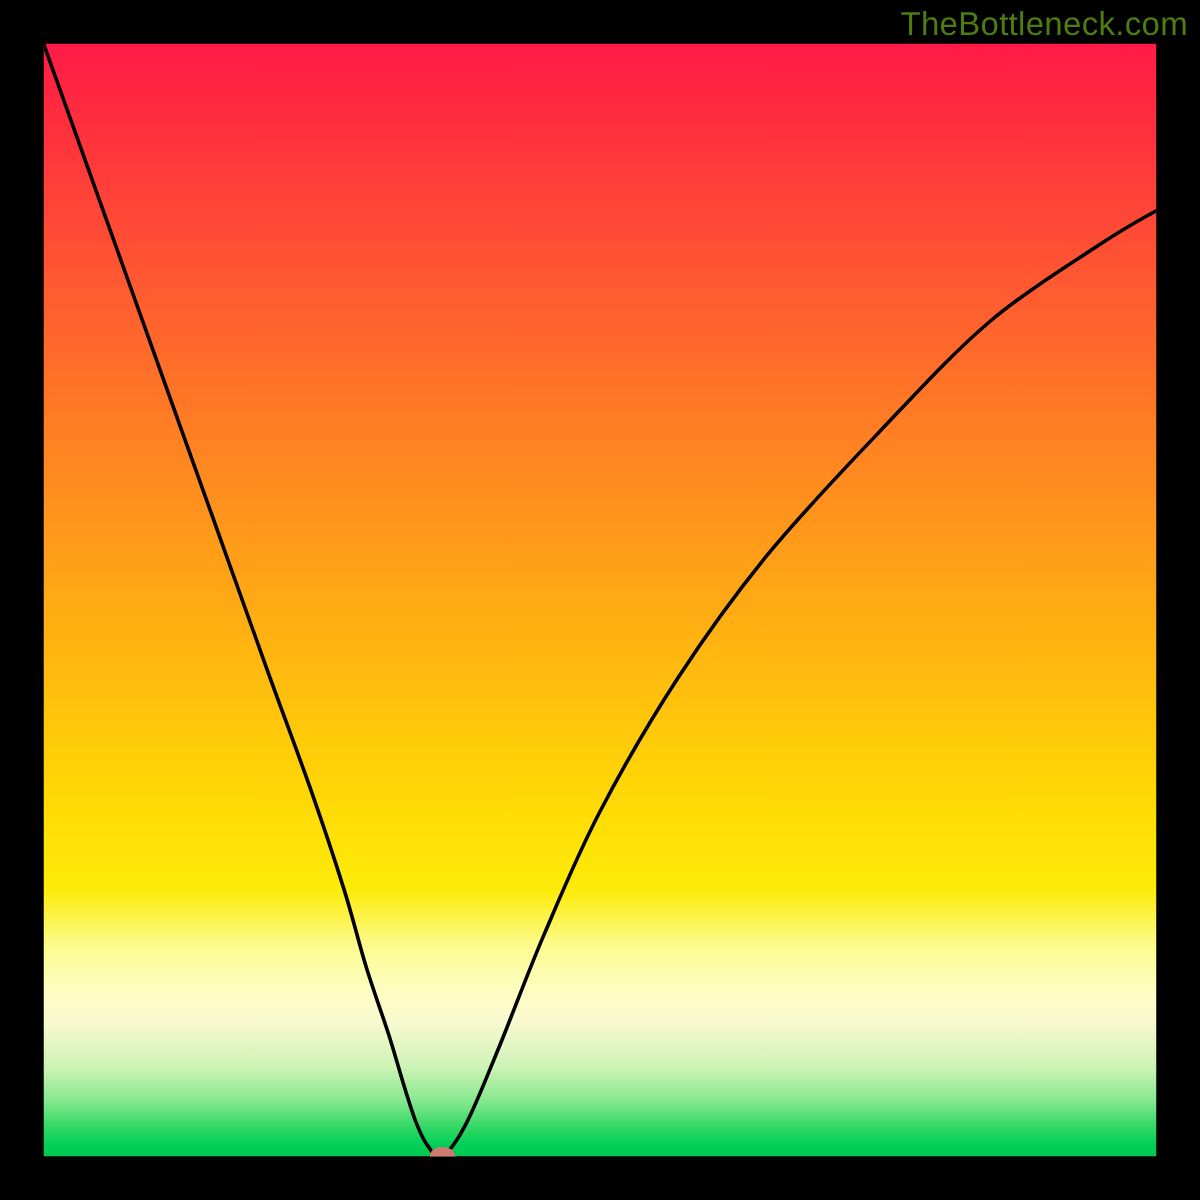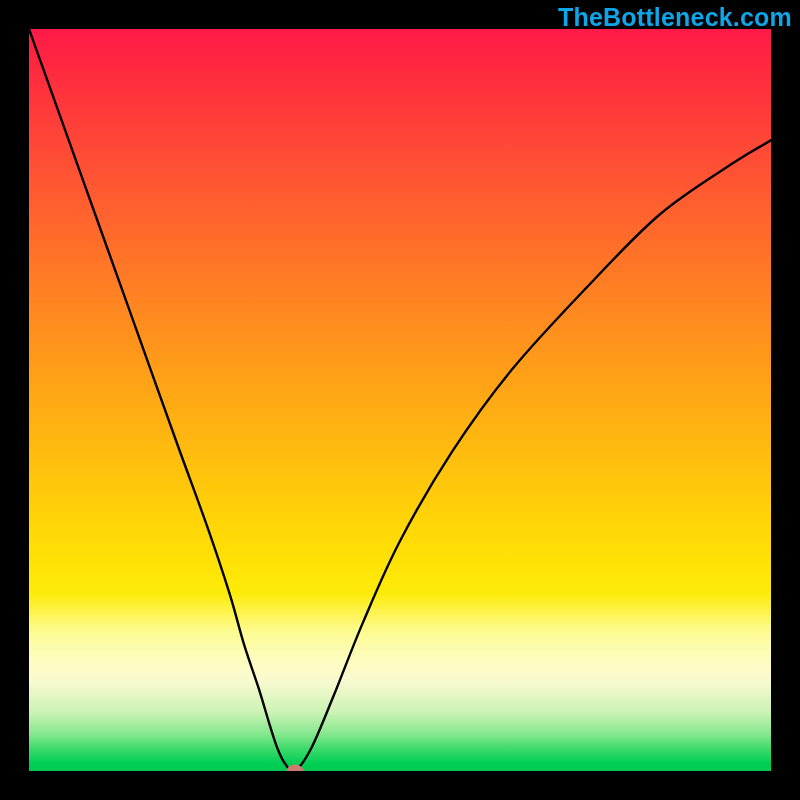--- a/index.html
+++ b/index.html
@@ -13,23 +13,23 @@
   }
   .frame {
     position: absolute;
     inset: 0;
     background: #000;
   }
   .watermark {
     position: absolute;
     top: 3px;
     right: 8px;
-    font-size: 25px;
-    font-weight: 700;
-    color: #0ea5e9;
+    font-size: 22px;
+    font-weight: 400;
+    color: #4d7c0f;
     letter-spacing: 0.2px;
     z-index: 4;
     user-select: none;
   }
   .plot-area {
     position: absolute;
     left: 29px;
     top: 29px;
     width: 742px;
     height: 742px;

